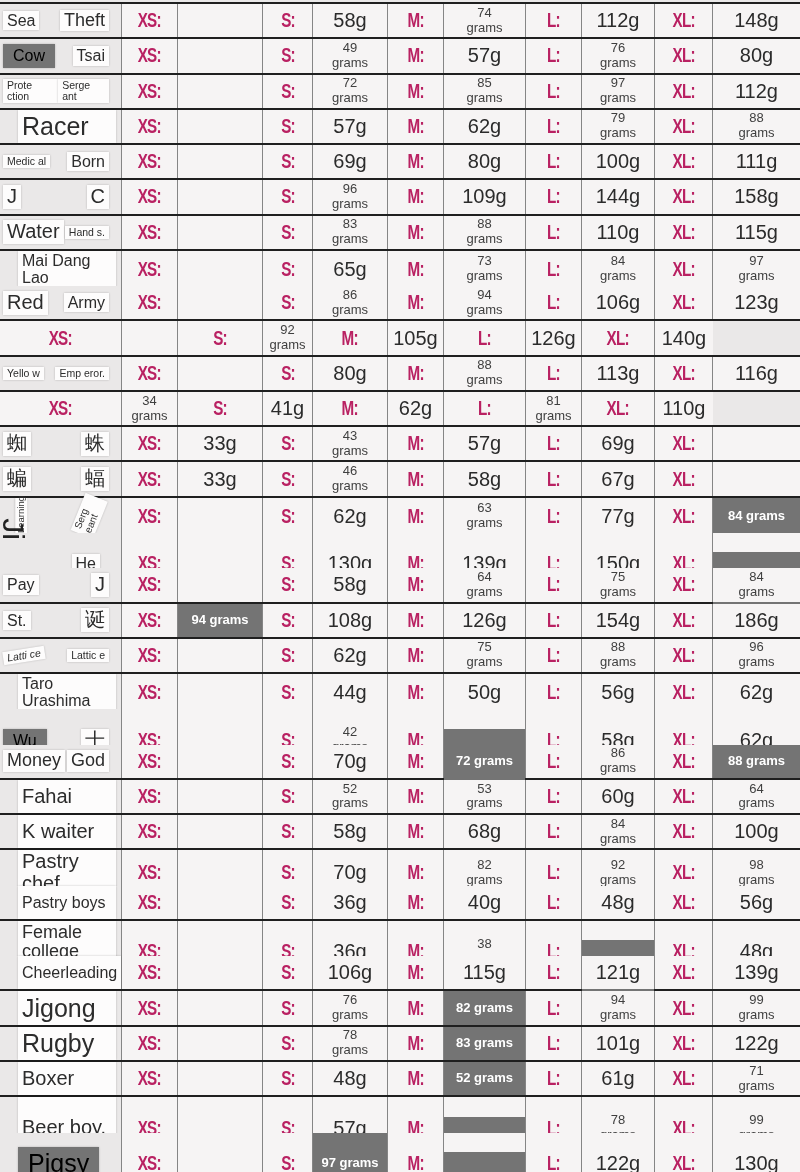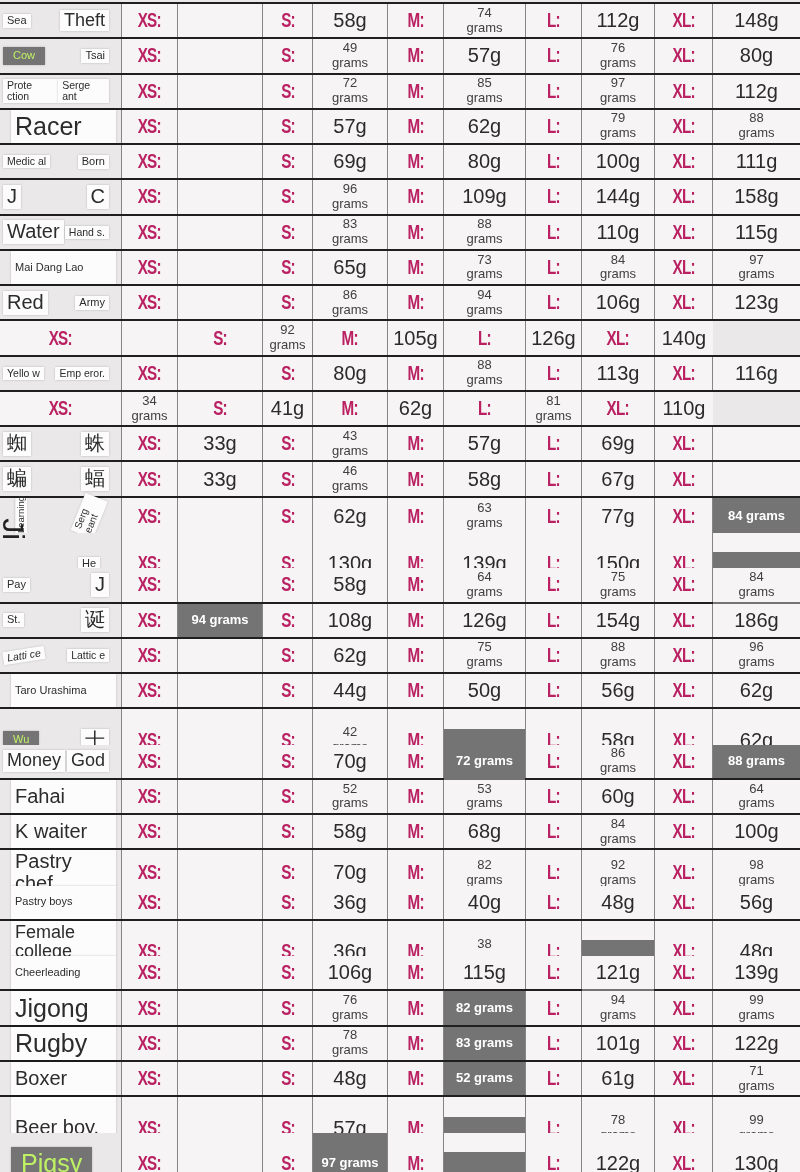--- a/index.html
+++ b/index.html
@@ -16,30 +16,30 @@
     border-bottom:2px solid var(--hline,#1f1f1f);
   }
   .cell{
     box-sizing:border-box;position:relative;
     border-right:1px solid var(--vline,#858585);
     display:flex;align-items:center;justify-content:center;
     background:var(--cell-bg,#f6f4f4);overflow:visible;
   }
   .cell:last-child{border-right:none;}
   .cell.name{background:var(--page-bg,#eae8e8);justify-content:space-between;padding:0 12px 0 3px;}
-  .cell.name.single{padding:0 5px 0 11px;}
+  .cell.name.single{padding:0 5px 0 18px;}
   .patch{
     background:var(--patch-bg,#fdfcfc);color:#2c2c2c;
     padding:1px 4px;line-height:1.08;box-shadow:0 0 2px rgba(0,0,0,.22);
   }
   .single .patch.fill{flex:1;align-self:stretch;display:flex;align-items:center;}
-  .patch.dark{background:var(--dark,#747474);color:#bef264;padding:3px 10px;}
+  .patch.dark{background:var(--dark,#747474);color:#000000;padding:3px 10px;}
   .sz-xs{font-size:10.5px;max-width:50px;}
   .sz-sm{font-size:18px;max-width:116px;}
-  .sz-md{font-size:11px;}
+  .sz-md{font-size:16px;}
   .sz-lg{font-size:20px;}
   .sz-xl{font-size:25px;}
   .mode-vert{writing-mode:vertical-rl;transform:rotate(180deg);font-size:9.5px;max-width:none;max-height:33px;margin-left:12px;padding:2px 1px;}
   .mode-tilt{transform:rotate(-68deg);font-size:10px;width:32px;}
   .mode-ital{font-style:italic;transform:rotate(-9deg);}
   .pos-r{margin-left:auto;margin-right:16px;}
   .cell.lab .t{
     color:var(--accent,#b92162);font-weight:bold;font-size:20px;
     transform:scaleX(.76);letter-spacing:-1px;white-space:nowrap;
   }

